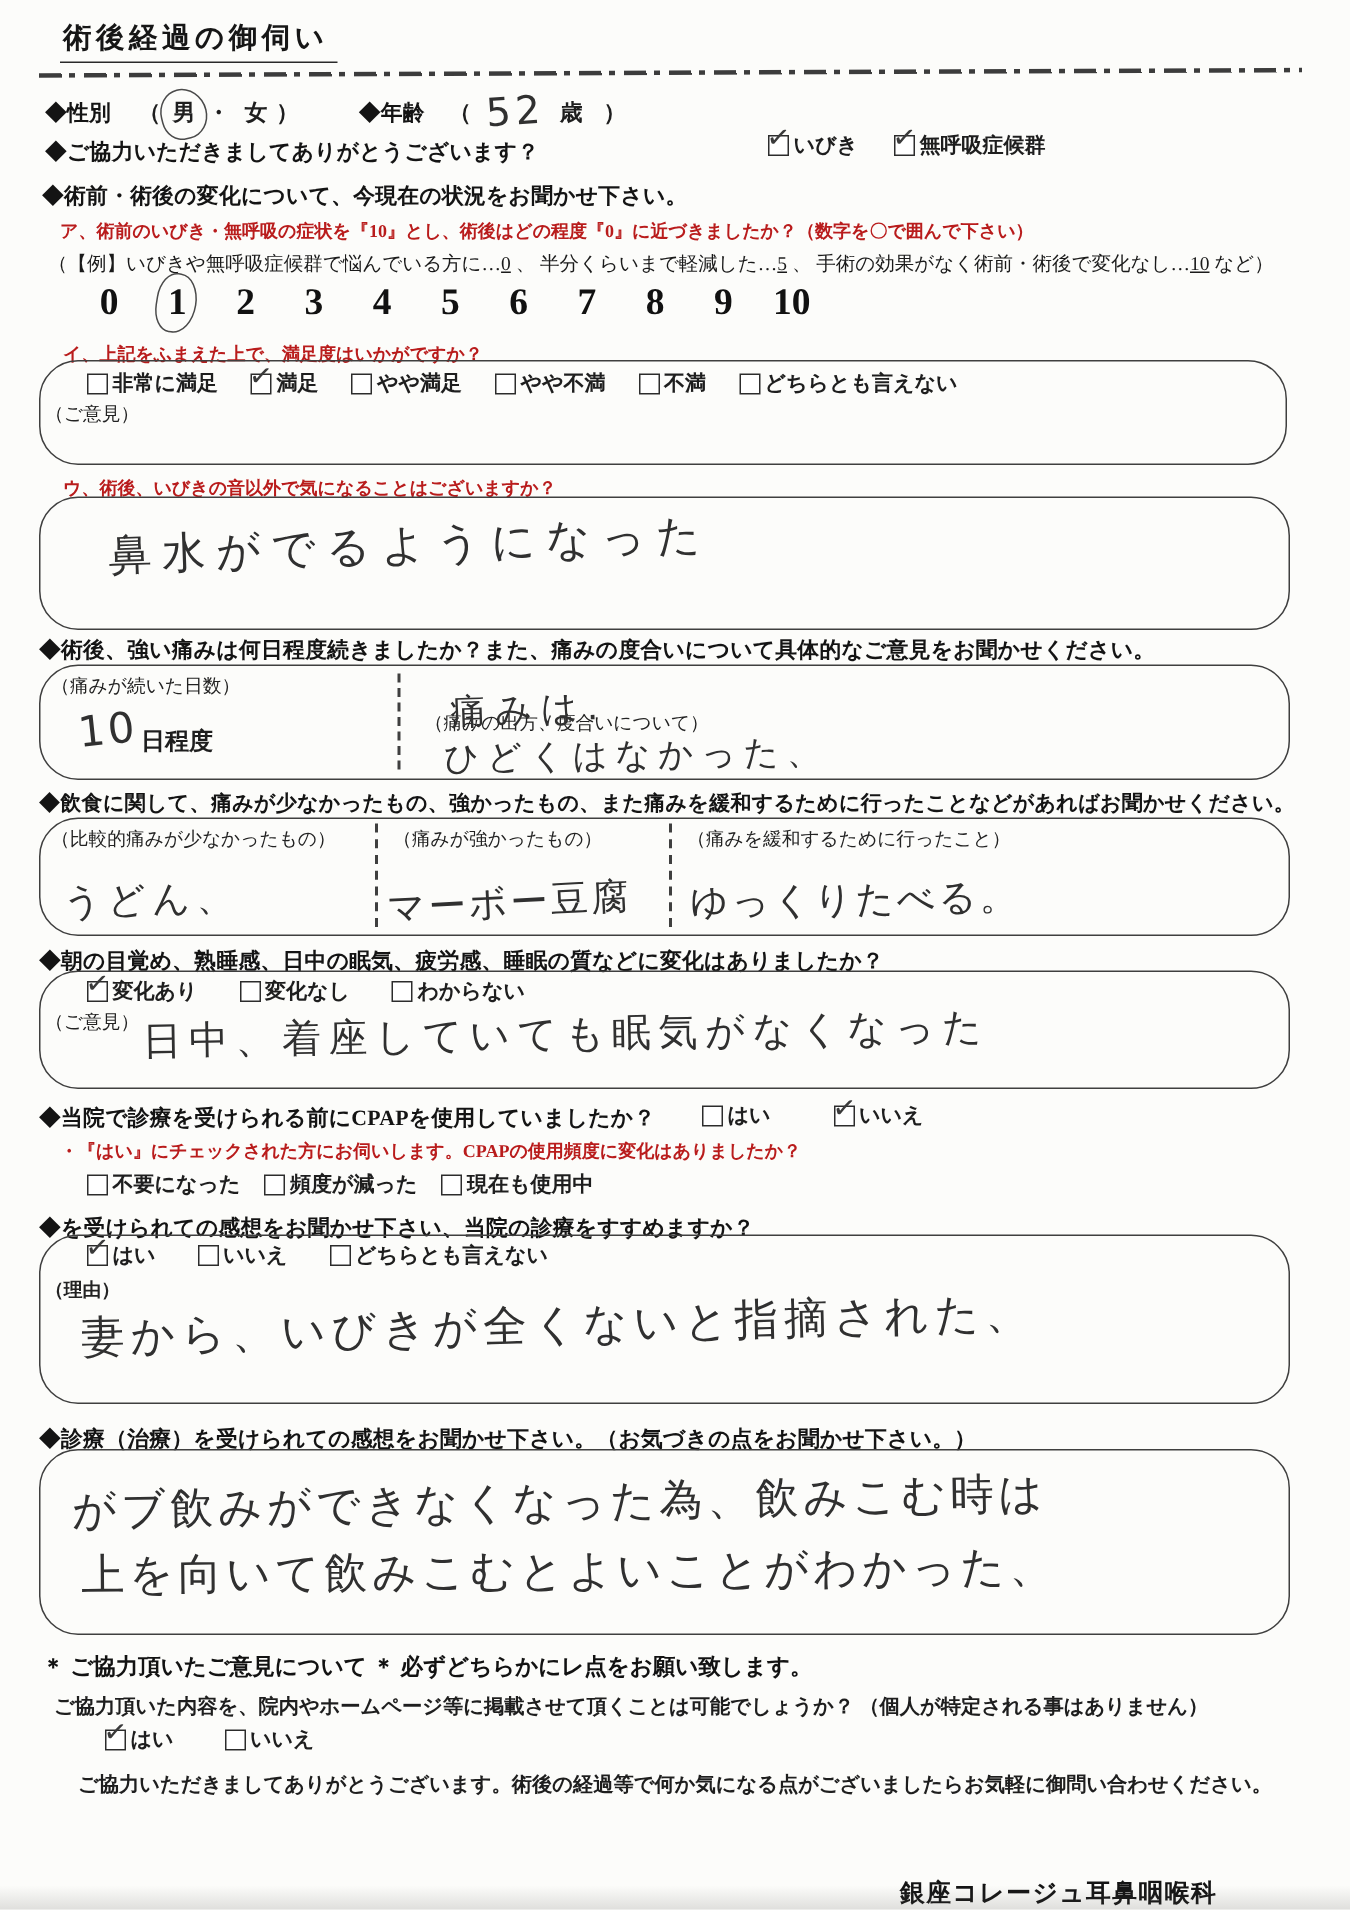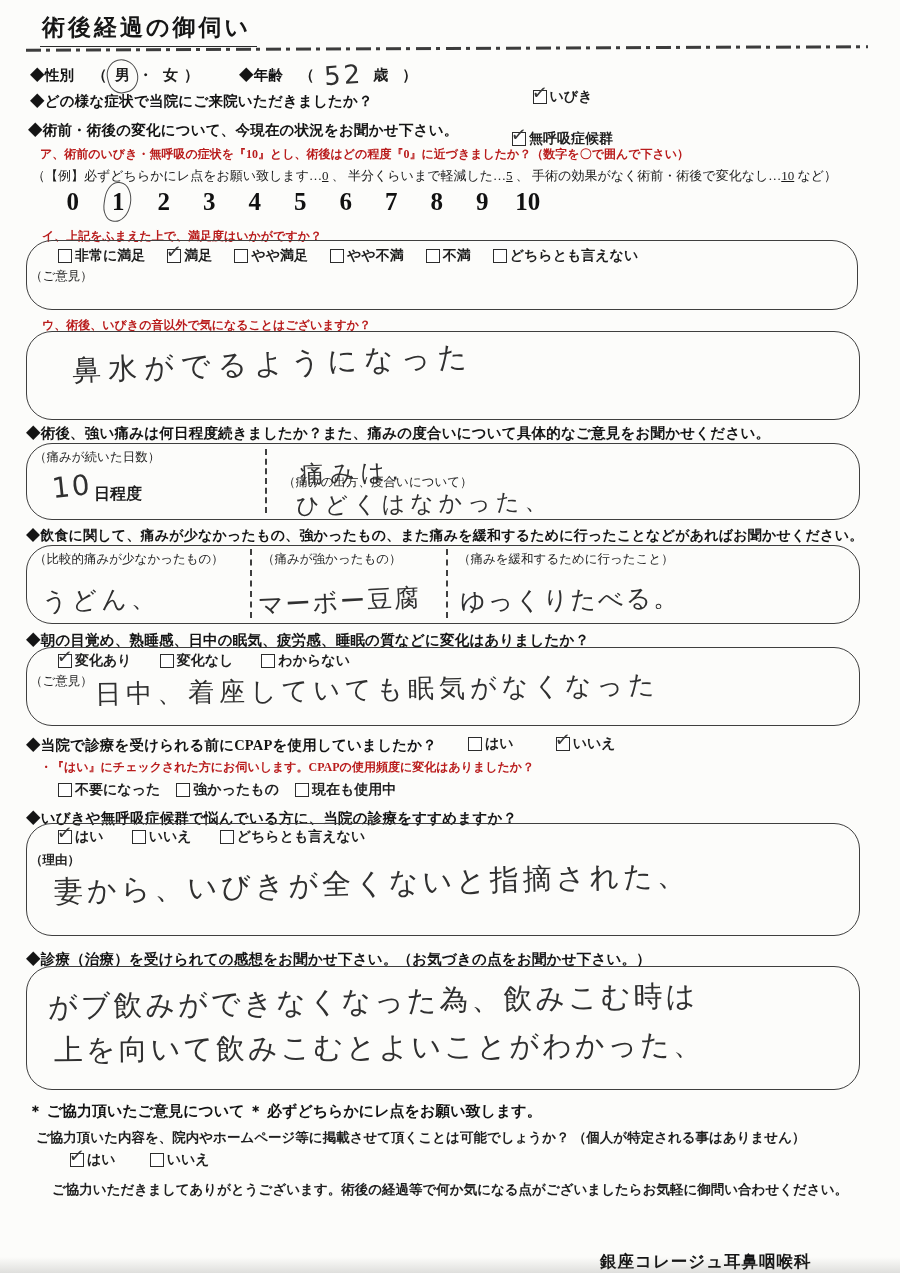--- a/index.html
+++ b/index.html
@@ -3,21 +3,21 @@
 <meta charset="utf-8">
 <style>
   html,body{margin:0;padding:0;}
   body{
     width:900px;height:1273px;position:relative;overflow:hidden;
     background:#fcfcfa;
     font-family:"Liberation Serif",serif;color:#1e1e1e;
   }
   .abs{position:absolute;white-space:nowrap;}
   .title{
-    font-size:23px;font-weight:700;letter-spacing:3px;color:#161616;
+    font-size:19px;font-weight:700;letter-spacing:3px;color:#161616;
     border-bottom:1.5px solid #2a2a2a;padding:0 6px 3px 2px;
   }
   .dashrule{
     position:absolute;height:3.2px;
     background:repeating-linear-gradient(90deg,#3c3c3c 0 15px,transparent 15px 20px,#3c3c3c 20px 24px,transparent 24px 30px);
     transform:rotate(-0.25deg);
   }
   .q{font-size:14.5px;font-weight:600;color:#141414;letter-spacing:0.2px;}
   .q2{font-size:12px;font-weight:600;color:#b91c1c;}
   .small{font-size:12.5px;font-weight:500;color:#222;}
@@ -73,36 +73,36 @@
   <span style="margin:0 4px;">・</span>
   <span style="margin:0 6px;">女</span>
   <span>）</span>
   <span class="q" style="margin-left:40px;">◆年齢</span>
   <span style="margin-left:16px;">（</span>
   <span class="hw" style="font-size:26px;letter-spacing:3px;margin:0 10px;transform:rotate(-4deg);">52</span>
   <span>歳</span>
   <span style="margin-left:14px;">）</span>
 </div>
 
-<div class="abs q" style="left:30px;top:92px;">◆どの様な症状で当院にご来院いただきましたか？</div>
-<div class="abs cbrow" style="left:512px;top:88px;gap:24px;flex-direction:column;">
+<div class="abs q" style="left:30px;top:92px;">◆ご協力いただきましてありがとうございます？</div>
+<div class="abs cbrow" style="left:512px;top:88px;gap:24px;">
   <span class="opt">
     <span class="cb checked"></span>
     <span>いびき</span>
   </span>
   <span class="opt">
     <span class="cb checked"></span>
     <span>無呼吸症候群</span>
   </span>
 </div>
 
 <div class="abs q" style="left:28px;top:121px;">◆術前・術後の変化について、今現在の状況をお聞かせ下さい。</div>
 <div class="abs q2" style="left:40px;top:146px;">ア、術前のいびき・無呼吸の症状を『10』とし、術後はどの程度『0』に近づきましたか？（数字を〇で囲んで下さい）</div>
 <div class="abs ex" style="left:32px;top:167px;">
-  <span>（【例】必ずどちらかにレ点をお願い致します…</span><u>0</u><span> 、 半分くらいまで軽減した…</span><u>5</u><span> 、 手術の効果がなく術前・術後で変化なし…</span><u>10</u><span> など）</span>
+  <span>（【例】いびきや無呼吸症候群で悩んでいる方に…</span><u>0</u><span> 、 半分くらいまで軽減した…</span><u>5</u><span> 、 手術の効果がなく術前・術後で変化なし…</span><u>10</u><span> など）</span>
 </div>
 <div class="scale-row" style="left:50px;top:188px;">
     <span class="scale-num">0</span>
     <span class="scale-num circled">1</span>
     <span class="scale-num">2</span>
     <span class="scale-num">3</span>
     <span class="scale-num">4</span>
     <span class="scale-num">5</span>
     <span class="scale-num">6</span>
     <span class="scale-num">7</span>
@@ -197,29 +197,29 @@
     </span>
 </div>
 <div class="abs q2" style="left:40px;top:759px;">・『はい』にチェックされた方にお伺いします。CPAPの使用頻度に変化はありましたか？</div>
 <div class="abs cbrow" style="left:58px;top:781px;gap:16px;">
   <span class="opt">
       <span class="cb"></span>
       <span>不要になった</span>
     </span>
   <span class="opt">
       <span class="cb"></span>
-      <span>強かったもの</span>
+      <span>頻度が減った</span>
     </span>
   <span class="opt">
       <span class="cb"></span>
       <span>現在も使用中</span>
     </span>
 </div>
 
-<div class="abs q" style="left:26px;top:809px;">◆いびきや無呼吸症候群で悩んでいる方に、当院の診療をすすめますか？</div>
+<div class="abs q" style="left:26px;top:809px;">◆を受けられての感想をお聞かせ下さい、当院の診療をすすめますか？</div>
 <div class="bbox" style="left:26px;top:823px;width:832px;height:111px;"></div>
 <div class="abs cbrow" style="left:58px;top:828px;gap:28px;">
   <span class="opt">
       <span class="cb checked"></span>
       <span>はい</span>
     </span>
   <span class="opt">
       <span class="cb"></span>
       <span>いいえ</span>
     </span>

